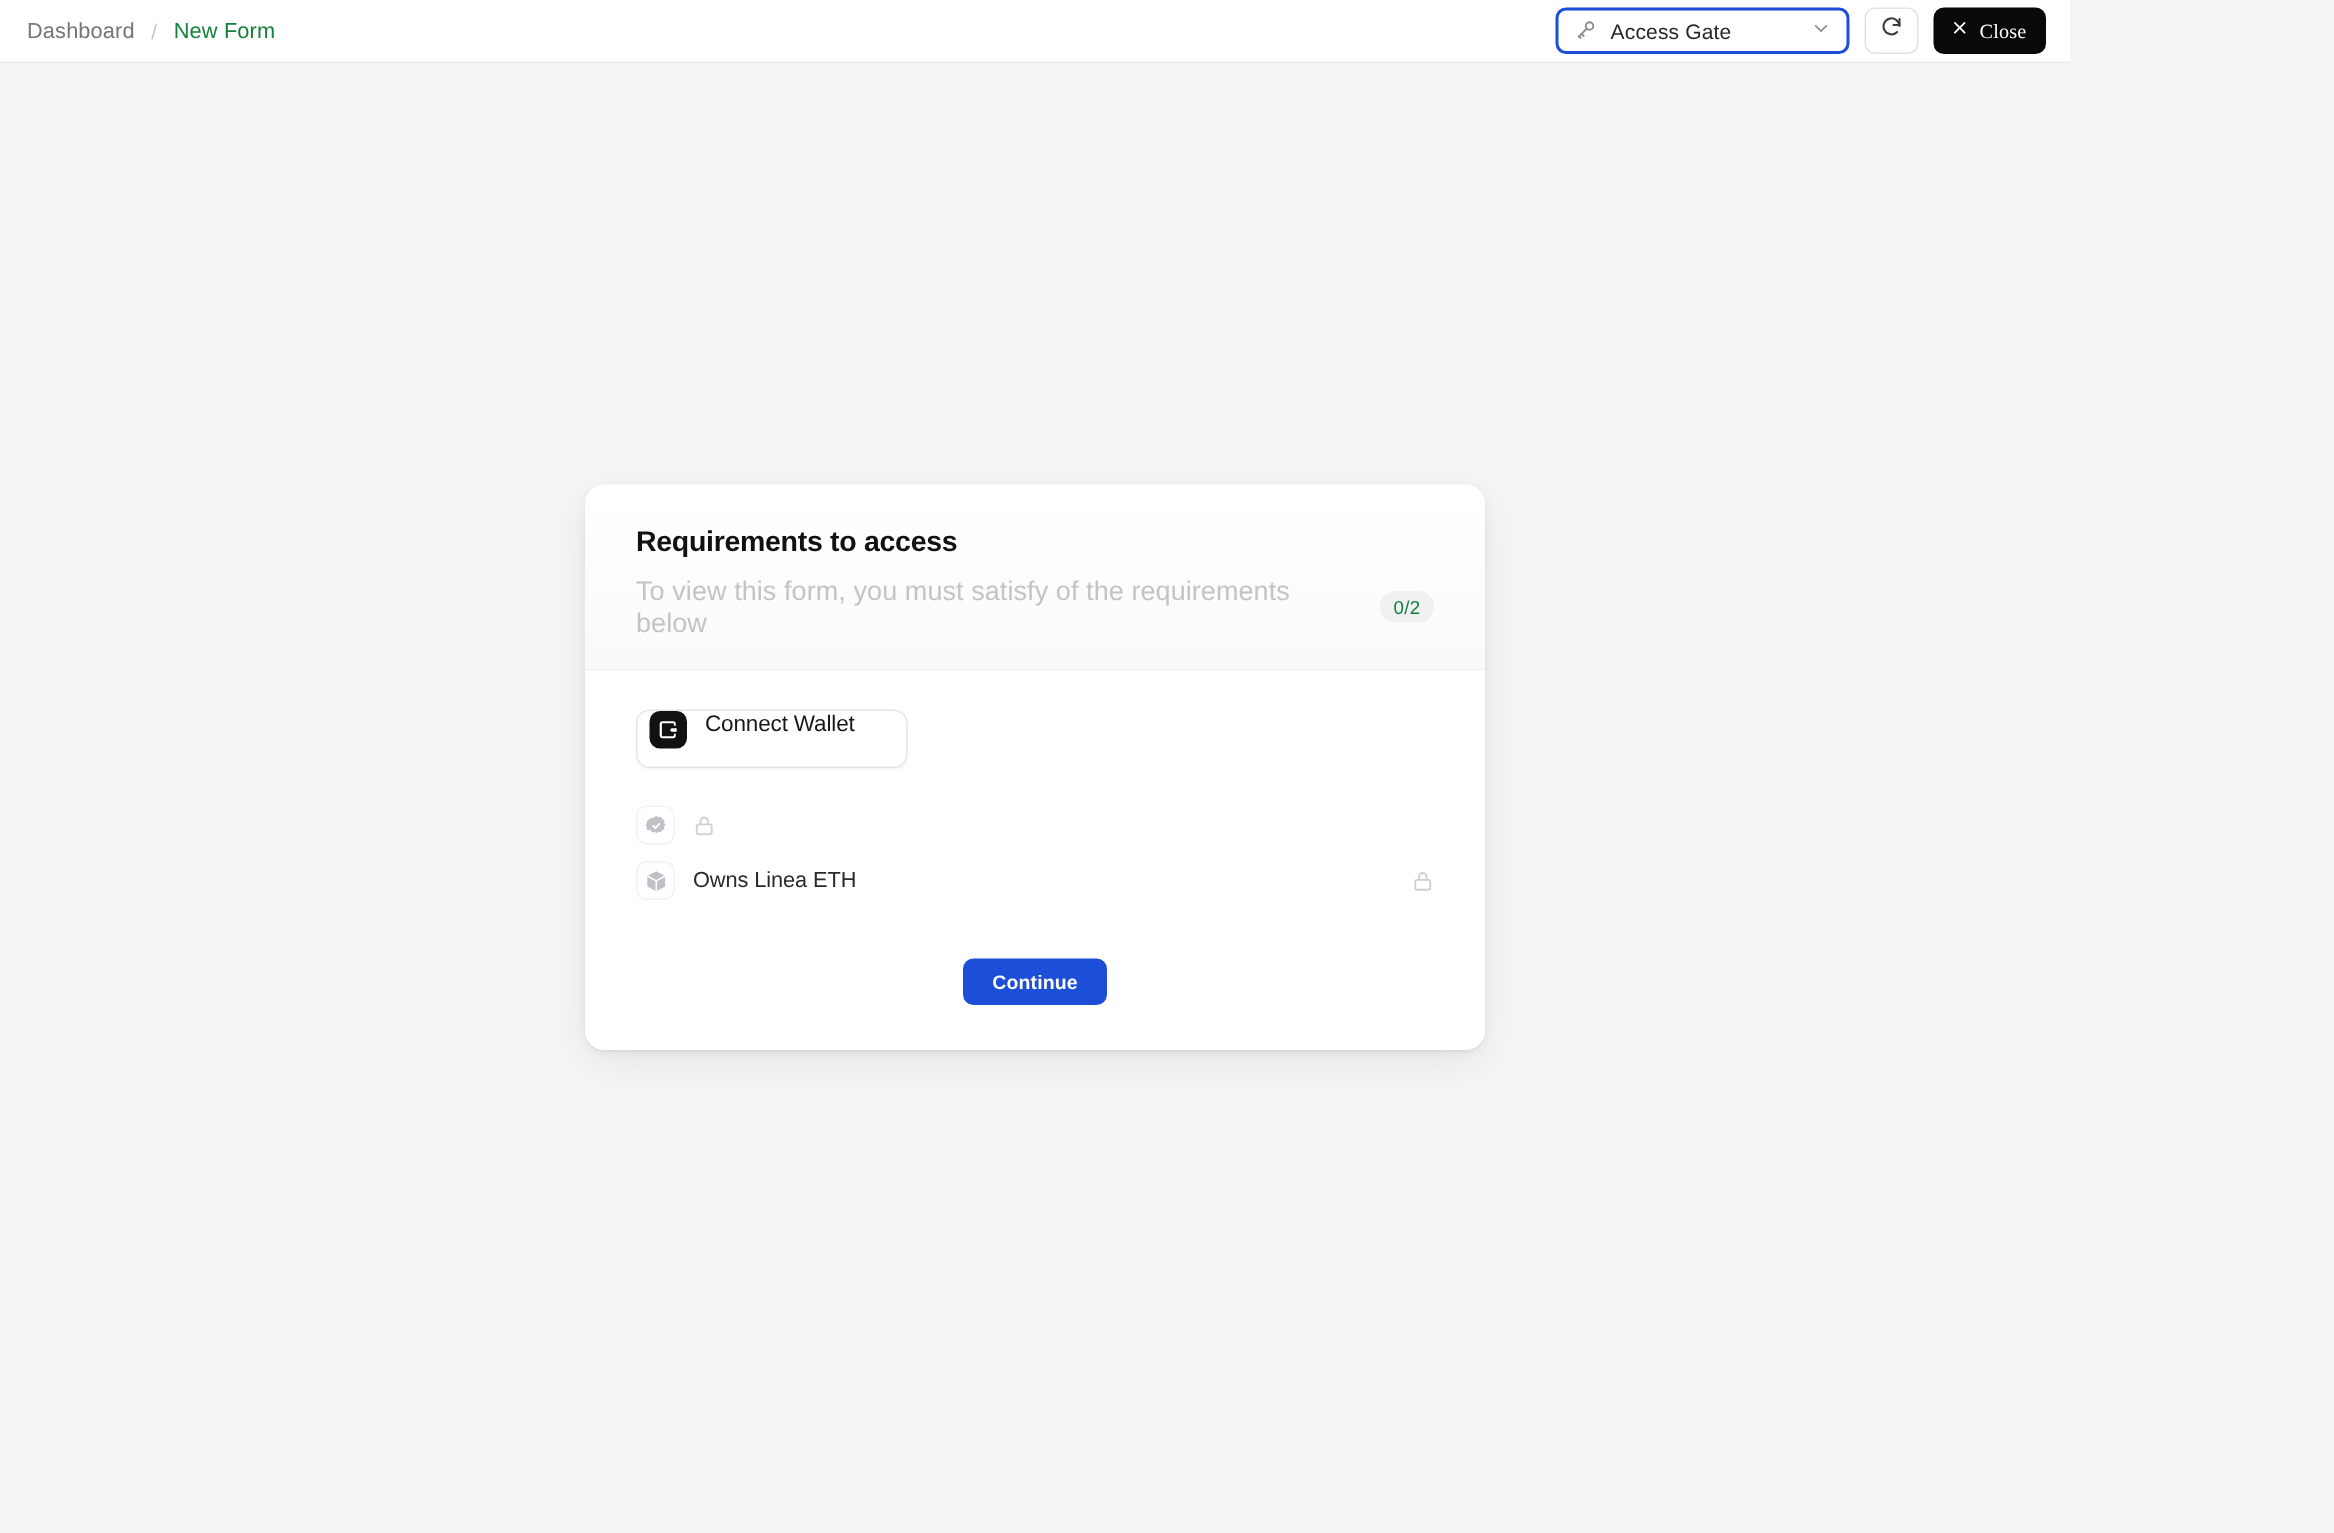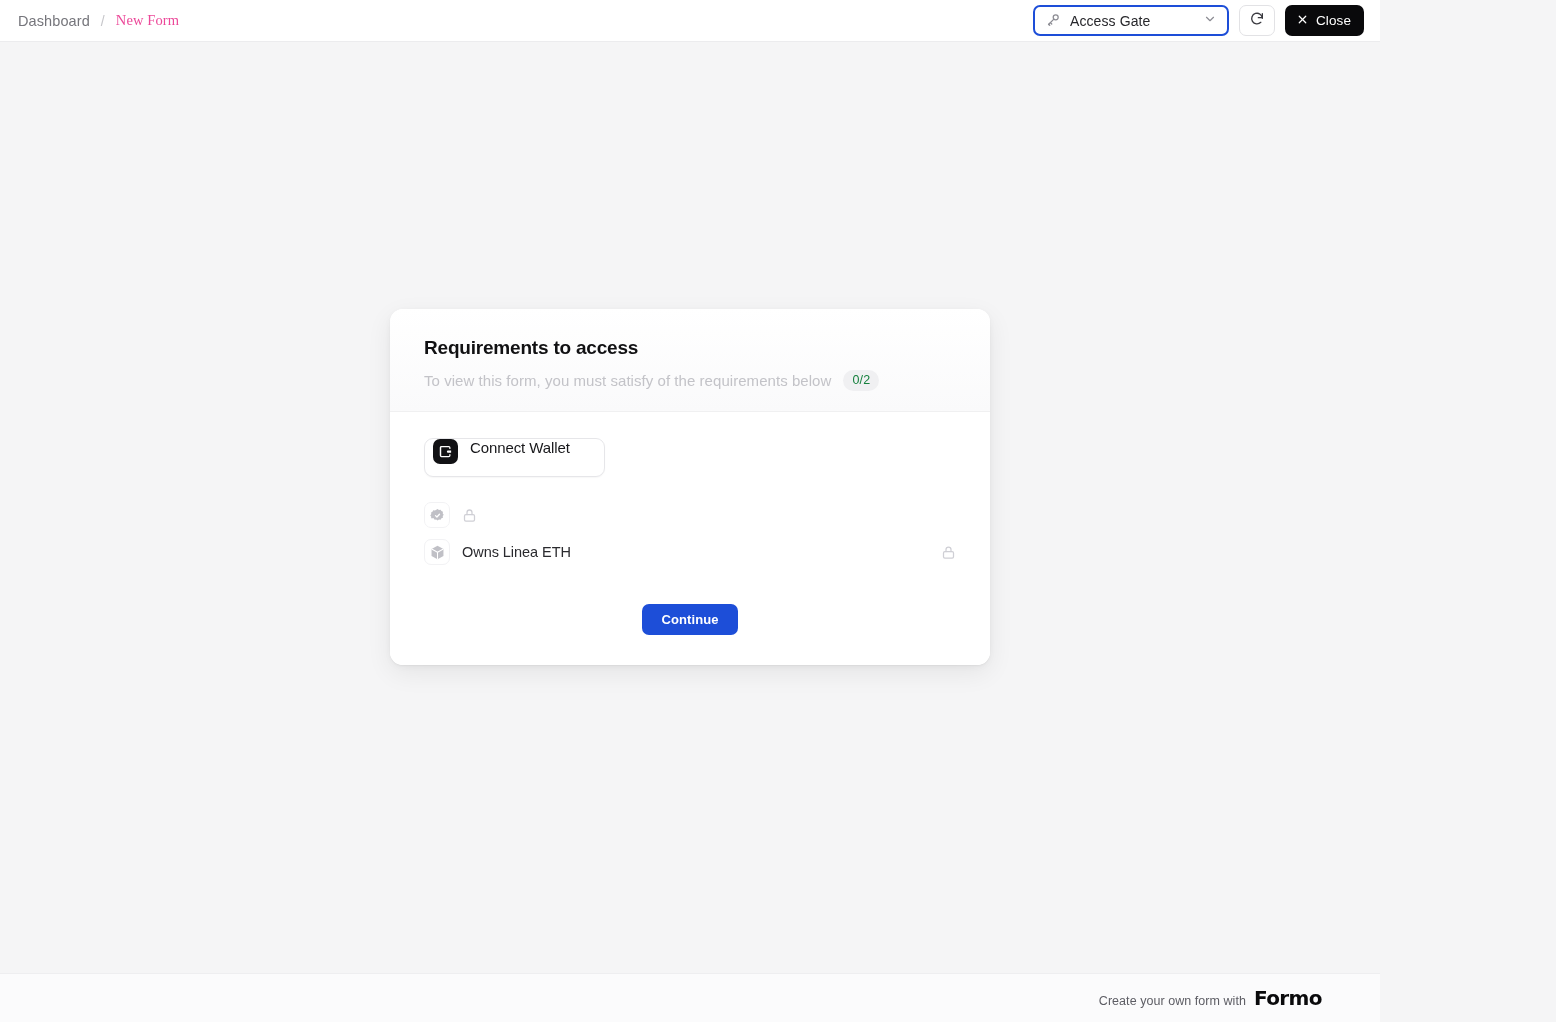--- a/index.html
+++ b/index.html
@@ -41,21 +41,21 @@
   .breadcrumb {
     display: flex;
     align-items: center;
     gap: 11px;
     font-size: 14.5px;
     color: #75757b;
     letter-spacing: 0.1px;
   }
   .breadcrumb .crumb-link { cursor: pointer; }
   .breadcrumb .crumb-sep { color: #c6c6ca; font-size: 14px; }
-  .breadcrumb .crumb-current { color: #ec4899; font-family: Liberation Serif, serif; }
+  .breadcrumb .crumb-current { color: #15803d; }
 
   .topbar-right {
     display: flex;
     align-items: center;
     gap: 10px;
   }
 
   .select-gate {
     display: flex;
     align-items: center;
@@ -88,21 +88,21 @@
     display: flex;
     align-items: center;
     gap: 7px;
     height: 31px;
     padding: 0 13px 0 11px;
     background: #09090b;
     color: #ffffff;
     border: none;
     border-radius: 7px;
     font-size: 13.5px;
-    font-family: Liberation Sans, sans-serif;
+    font-family: Liberation Serif, serif;
     letter-spacing: 0.1px;
     cursor: pointer;
   }
 
   
   .stage {
     flex: 1;
     position: relative;
     display: flex;
     align-items: center;
@@ -136,21 +136,21 @@
     margin-bottom: 11px;
   }
 
   .card-sub-row {
     display: flex;
     align-items: center;
     gap: 12px;
   }
 
   .card-sub {
-    font-size: 15px;
+    font-size: 18px;
     color: #c3c3c8;
     letter-spacing: 0.05px;
   }
 
   .count-badge {
     display: inline-flex;
     align-items: center;
     justify-content: center;
     height: 21px;
     padding: 0 9px;
@@ -394,20 +394,14 @@
         </div>
 
         <div class="continue-wrap">
           <button class="btn-continue">Continue</button>
         </div>
 
       </div>
     </div>
   </div>
 
-  <div class="footer">
-    <div class="footer-inner">
-      <span class="footer-text">Create your own form with</span>
-      <span class="footer-brand">Formo</span>
-    </div>
-  </div>
 
 </div>
 
 </body></html>

